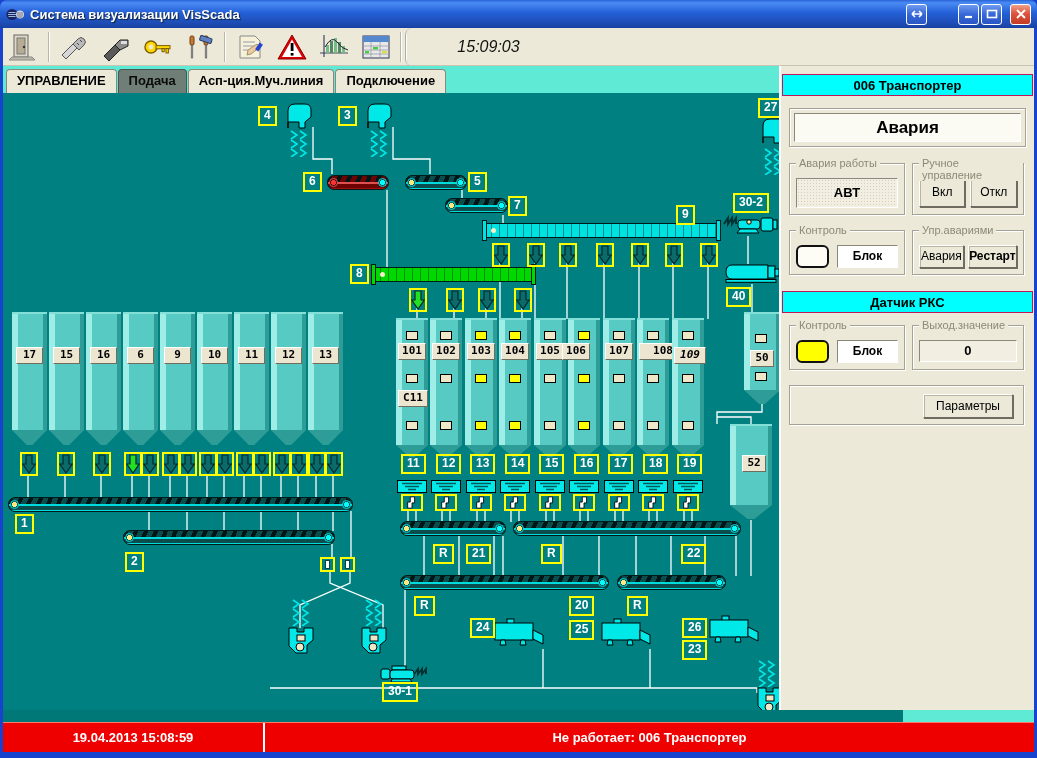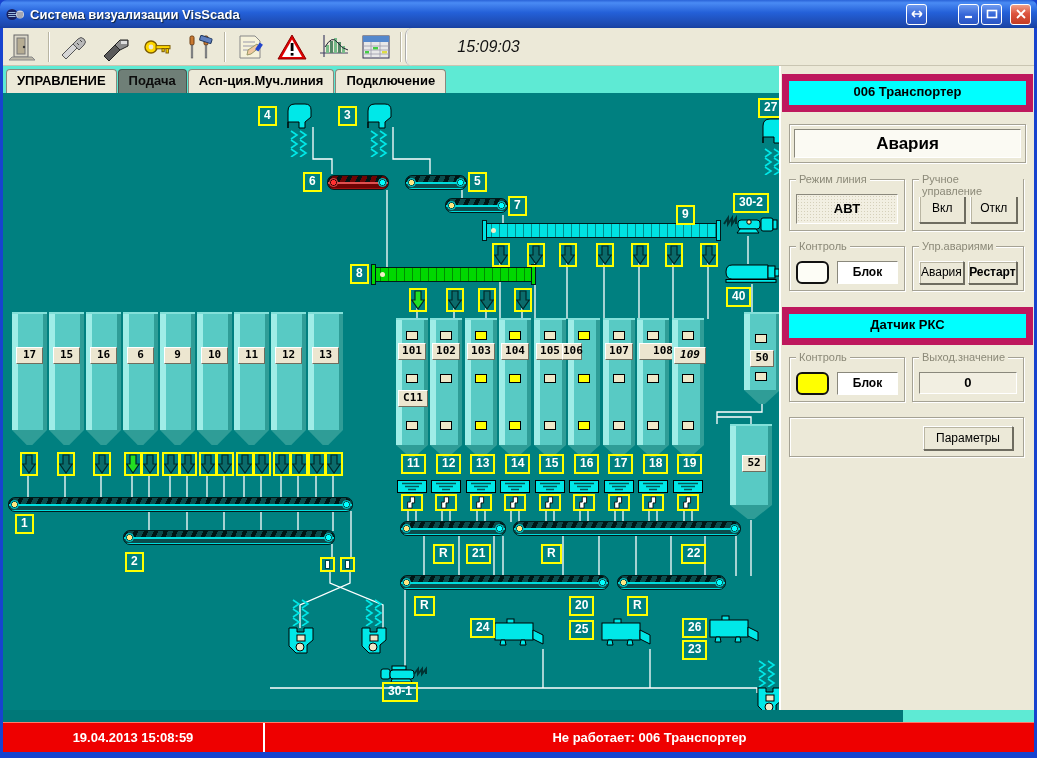--- a/index.html
+++ b/index.html
@@ -61,22 +61,22 @@
   .screw .cap { position:absolute; width:5px; height:21px; top:-4px; background:#00e2e2; border:1px solid #001a1a; }
   .screw.green .cap { background:#00d800; }
   .screw .cap.l { left:-2px; } .screw .cap.r { right:-2px; }
   .screw .sdot { position:absolute; left:7px; top:4px; width:5px; height:5px; border-radius:50%; background:#f5eec8; }
   .arrowbox { width:18px; height:24px; border:2px solid #ffff00; display:flex; align-items:center; justify-content:center; }
   .valvebox { width:22px; height:17px; border:2px solid #ffff00; display:flex; align-items:center; justify-content:center; }
   .gate { width:15px; height:15px; border:2px solid #ffff00; display:flex; align-items:center; justify-content:center; }
   .gate i { display:block; width:5px; height:9px; background:#fff; border:1px solid #044; }
   
   #panel { position:absolute; left:776px; top:0; width:255px; height:644px; background:#ece9d8; border-left:2px solid #fff; }
-  .chdr { height:38px; background:#00ffff; color:#000; font-weight:bold; font-size:13px;
-    text-align:center; line-height:22px; border:7px solid #be185d; }
+  .chdr { height:22px; background:#00ffff; color:#000; font-weight:bold; font-size:13px;
+    text-align:center; line-height:22px; border:1px solid #be185d; }
   .gbox { border:1px solid #a5a294; box-shadow:1px 1px 0 #fff inset, 1px 1px 0 #fff; }
   .fs { position:relative; border:1px solid #a5a294; box-shadow:1px 1px 0 #fff inset, 1px 1px 0 #fff; padding:14px 6px 6px 6px; }
   .fs .lg { position:absolute; top:-7px; left:6px; background:#ece9d8; padding:0 3px; font-size:11px; color:#8b8978; }
   .sunken { background:#fbfaf3; border-top:1.5px solid #8a887c; border-left:1.5px solid #8a887c;
     border-right:1.5px solid #fff; border-bottom:1.5px solid #fff; }
   .alarm-field { height:29px; text-align:center; font-weight:bold; font-size:17px; color:#000; line-height:27px; }
   .btn { background:#ece9d8; border-top:1px solid #fff; border-left:1px solid #fff;
     border-right:1px solid #6e6c60; border-bottom:1px solid #6e6c60; box-shadow:1px 1px 0 #b9b5a2 inset, 1px 1px 0 #6e6c60;
     font-size:12px; color:#000; text-align:center; }
   .avt { height:30px; text-align:center; font-weight:bold; font-size:13px; line-height:28px;
@@ -648,21 +648,21 @@
         <div class="spoint" style="left: 531px; top: 352px; width: 32px; height: 12px;"></div>
         <div class="ind" style="left: 541px; top: 238px;"></div>
         <div class="ind" style="left: 541px; top: 281px;"></div>
         <div class="ind" style="left: 541px; top: 328px;"></div>
         <div class="plate" style="left: 533px; top: 250px; width: 28px;">105</div>
         <div class="sbody" style="left: 565px; top: 225px; width: 32px; height: 127px;"></div>
         <div class="spoint" style="left: 565px; top: 352px; width: 32px; height: 12px;"></div>
         <div class="ind on" style="left: 575px; top: 238px;"></div>
         <div class="ind on" style="left: 575px; top: 281px;"></div>
         <div class="ind on" style="left: 575px; top: 328px;"></div>
-        <div class="plate" style="left: 559px; top: 250px; width: 20px;">106</div>
+        <div class="plate" style="left: 559px; top: 250px; width: 28px;">106</div>
         <div class="sbody" style="left: 600px; top: 225px; width: 32px; height: 127px;"></div>
         <div class="spoint" style="left: 600px; top: 352px; width: 32px; height: 12px;"></div>
         <div class="ind" style="left: 610px; top: 238px;"></div>
         <div class="ind" style="left: 610px; top: 281px;"></div>
         <div class="ind" style="left: 610px; top: 328px;"></div>
         <div class="plate" style="left: 602px; top: 250px; width: 28px;">107</div>
         <div class="sbody" style="left: 634px; top: 225px; width: 32px; height: 127px;"></div>
         <div class="spoint" style="left: 634px; top: 352px; width: 32px; height: 12px;"></div>
         <div class="ind" style="left: 644px; top: 238px;"></div>
         <div class="ind" style="left: 644px; top: 281px;"></div>
@@ -801,21 +801,21 @@
     <div id="bottomstrip"></div>
 
     <div id="panel">
       <div style="height:8px"></div>
       <div class="chdr" style="margin:0 1px">006 Транспортер</div>
       <div class="gbox" style="margin:12px 8px 0 8px; padding:4px">
         <div class="sunken alarm-field">Авария</div>
       </div>
       <div style="display:flex; margin:16px 10px 0 8px; gap:7px">
         <div class="fs" style="flex:1.04">
-          <span class="lg">Режим линия</span>
+          <span class="lg">Авария работы</span>
           <div class="avt">АВТ</div>
         </div>
         <div class="fs" style="flex:1">
           <span class="lg">Ручное управление</span>
           <div style="display:flex; gap:5px">
             <div class="btn" style="flex:1; height:29px; line-height:27px">Вкл</div>
             <div class="btn" style="flex:1; height:29px; line-height:27px">Откл</div>
           </div>
         </div>
       </div>

